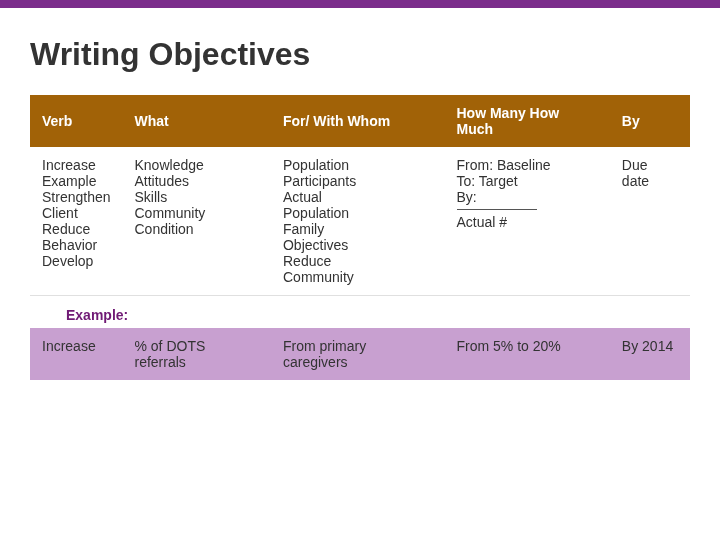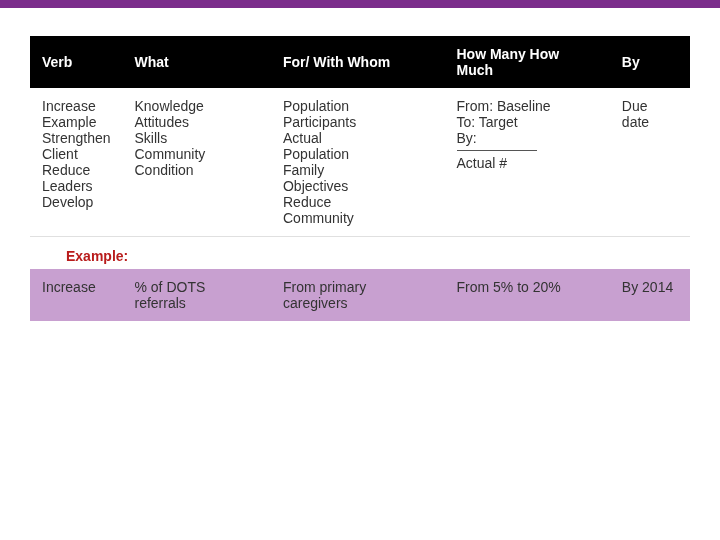--- a/index.html
+++ b/index.html
@@ -27,21 +27,21 @@
       color: #333;
       margin-bottom: 22px;
     }
 
     table {
       width: 100%;
       border-collapse: collapse;
     }
 
     thead tr {
-      background: #000000;
+      background: #a16207;
       color: #fff;
     }
 
     thead th {
       padding: 10px 12px;
       font-size: 14px;
       font-weight: bold;
       text-align: left;
       vertical-align: middle;
     }
@@ -68,40 +68,41 @@
       border-bottom: 1px solid #555;
       margin: 4px 0;
       width: 80px;
     }
   </style>
 </head>
 <body>
 
 <div class="top-bar"></div>
 <div class="page">
+  <h1 class="page-title">Writing Objectives</h1>
 
   <table>
     <thead>
       <tr>
         <th>Verb</th>
         <th>What</th>
         <th>For/ With Whom</th>
         <th>How Many How Much</th>
         <th>By</th>
       </tr>
     </thead>
     <tbody>
       <tr class="main-row">
         <td>
           <span>Increase</span><br>
           <span>Example</span><br>
           <span>Strengthen</span><br>
           <span>Client</span><br>
           <span>Reduce</span><br>
-          <span>Leaders</span><br>
+          <span>Behavior</span><br>
           <span>Develop</span>
         </td>
         <td>
           <span>Knowledge</span><br>
           <span>Attitudes</span><br>
           <span>Skills</span><br>
           <span>Community</span><br>
           <span>Condition</span>
         </td>
         <td>
@@ -120,21 +121,21 @@
           <span>By:</span><br>
           <span class="line"></span>
           <span>Actual #</span>
         </td>
         <td>
           <span>Due date</span>
         </td>
       </tr>
       <tr>
         <td colspan="5" style="padding: 10px 12px 4px 0; background:#fff;">
-          <span style="font-size:14px;font-weight:bold;color:#b91c1c;padding-left:36px;">Example:</span>
+          <span style="font-size:14px;font-weight:bold;color:#701a75;padding-left:36px;">Example:</span>
         </td>
       </tr>
       <tr class="example-row">
         <td>Increase</td>
         <td>% of DOTS referrals</td>
         <td>From primary caregivers</td>
         <td>From 5% to 20%</td>
         <td>By 2014</td>
       </tr>
     </tbody>

